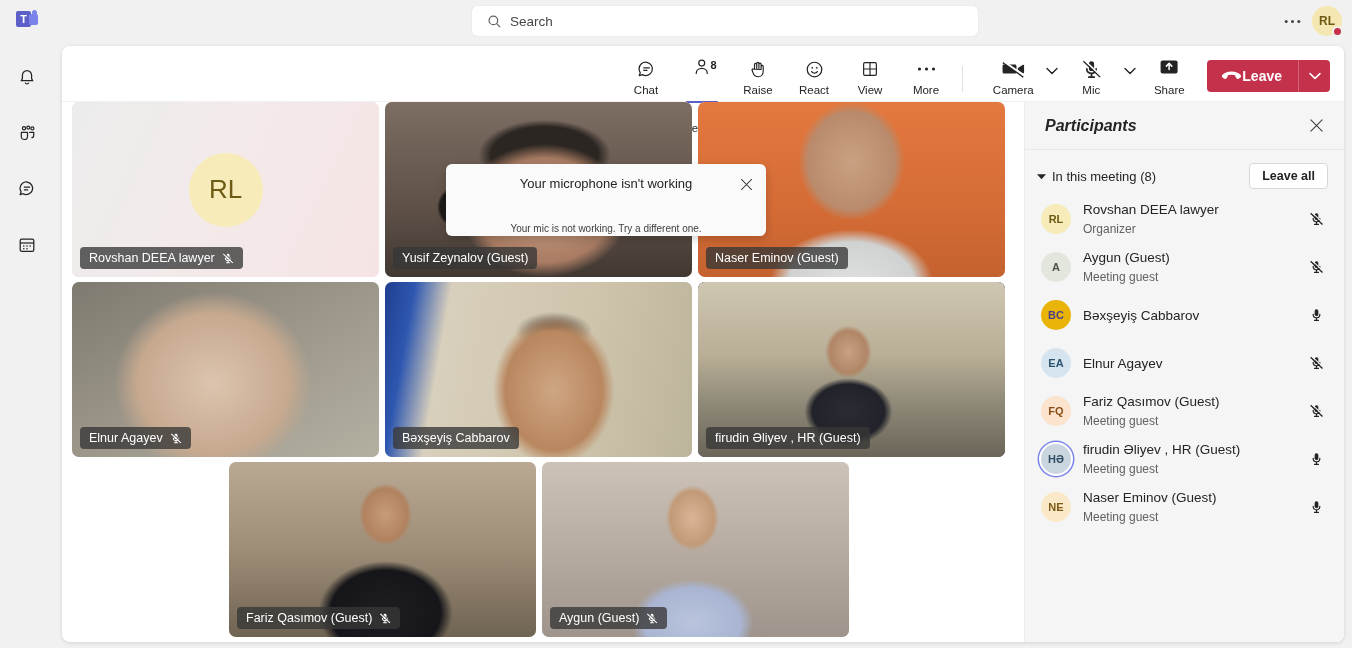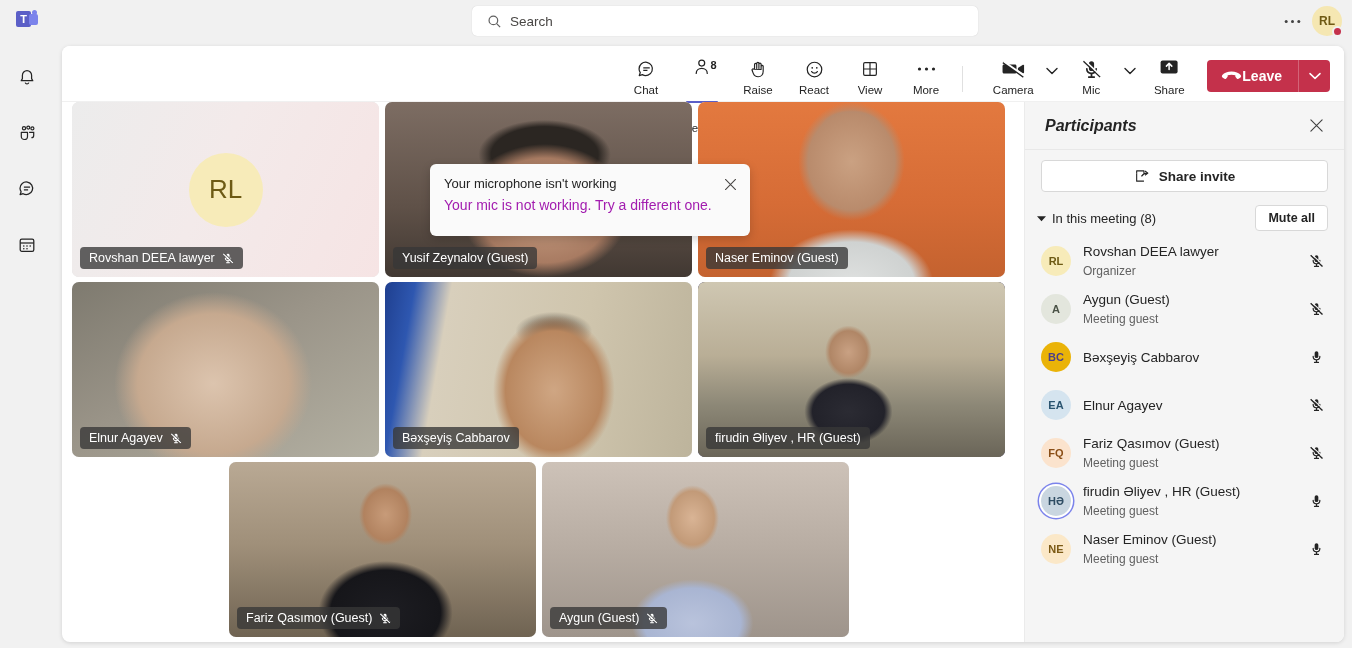--- a/index.html
+++ b/index.html
@@ -171,28 +171,29 @@
   }
   .avbig {
     width: 74px; height: 74px; border-radius: 50%;
     background: #f7ebb9; color: #6d5a14;
     font-size: 26px; font-weight: 500;
     display: flex; align-items: center; justify-content: center;
   }
 
   
   #toast {
-    position: absolute; left: 368px; top: 118px;
+    position: absolute; left: 384px; top: 118px;
     width: 320px; height: 72px;
     background: #fafafa; border-radius: 6px;
     box-shadow: 0 3px 10px rgba(0,0,0,.18);
     padding: 12px 14px;
+    text-align: center;
   }
   #toast .t1 { font-size: 13px; color: #242424; }
-  #toast .t2 { font-size: 14px; color: #a21caf; margin-top: 6px; }
+  #toast .t2 { font-size: 10px; color: #404040; margin-top: 32px; }
   #toast .tclose {
     position: absolute; right: 10px; top: 10px;
     width: 20px; height: 20px; display:flex; align-items:center; justify-content:center;
     color: #484644;
   }
 
   
   #panel {
     position: absolute; right: 0; top: 56px;
     width: 320px; height: 540px;
@@ -611,43 +612,32 @@
       <div id="panel-head">
         <span id="panel-title">Participants</span>
         <span id="panel-close">
           <svg width="15" height="15" viewBox="0 0 16 16" fill="none" stroke="#424242" stroke-width="1.2" stroke-linecap="round">
             <path d="M2 2 14 14M14 2 2 14"></path>
           </svg>
         </span>
       </div>
 
 
-      <div id="share-invite">
-        <span>
-          <svg width="16" height="16" viewBox="0 0 18 18" fill="none" stroke="#242424" stroke-width="1.25" stroke-linejoin="round">
-            <path d="M3 6.6v8.2h8.2"></path>
-              <path d="M3 6.6 3 3.2h8.2v3"></path>
-            <path d="M8.4 9.4c1.8-2.8 4.3-3.6 6.4-3.6"></path>
-            <path d="M12.4 3.4 15.6 5.8 12.4 8.2"></path>
-          </svg>
-        </span>
-        <span>Share invite</span>
-      </div>
 
       <div id="section-row">
         <div id="section-left">
           <span>
             <svg width="9" height="7" viewBox="0 0 10 7" fill="#242424">
                 <path d="M0 1h10L5 6.6Z"></path>
               </svg>
           </span>
           <span>In this meeting (8)</span>
         </div>
         <div id="mute-all">
-          <span>Mute all</span>
+          <span>Leave all</span>
         </div>
       </div>
 
       <div id="plist">
 
         <div class="prow">
           <div class="pav" style="background:#f7ebb9;color:#6d5a14;">RL</div>
           <div class="pinfo">
             <div class="pname">Rovshan DEEA lawyer</div>
             <div class="prole">Organizer</div>

